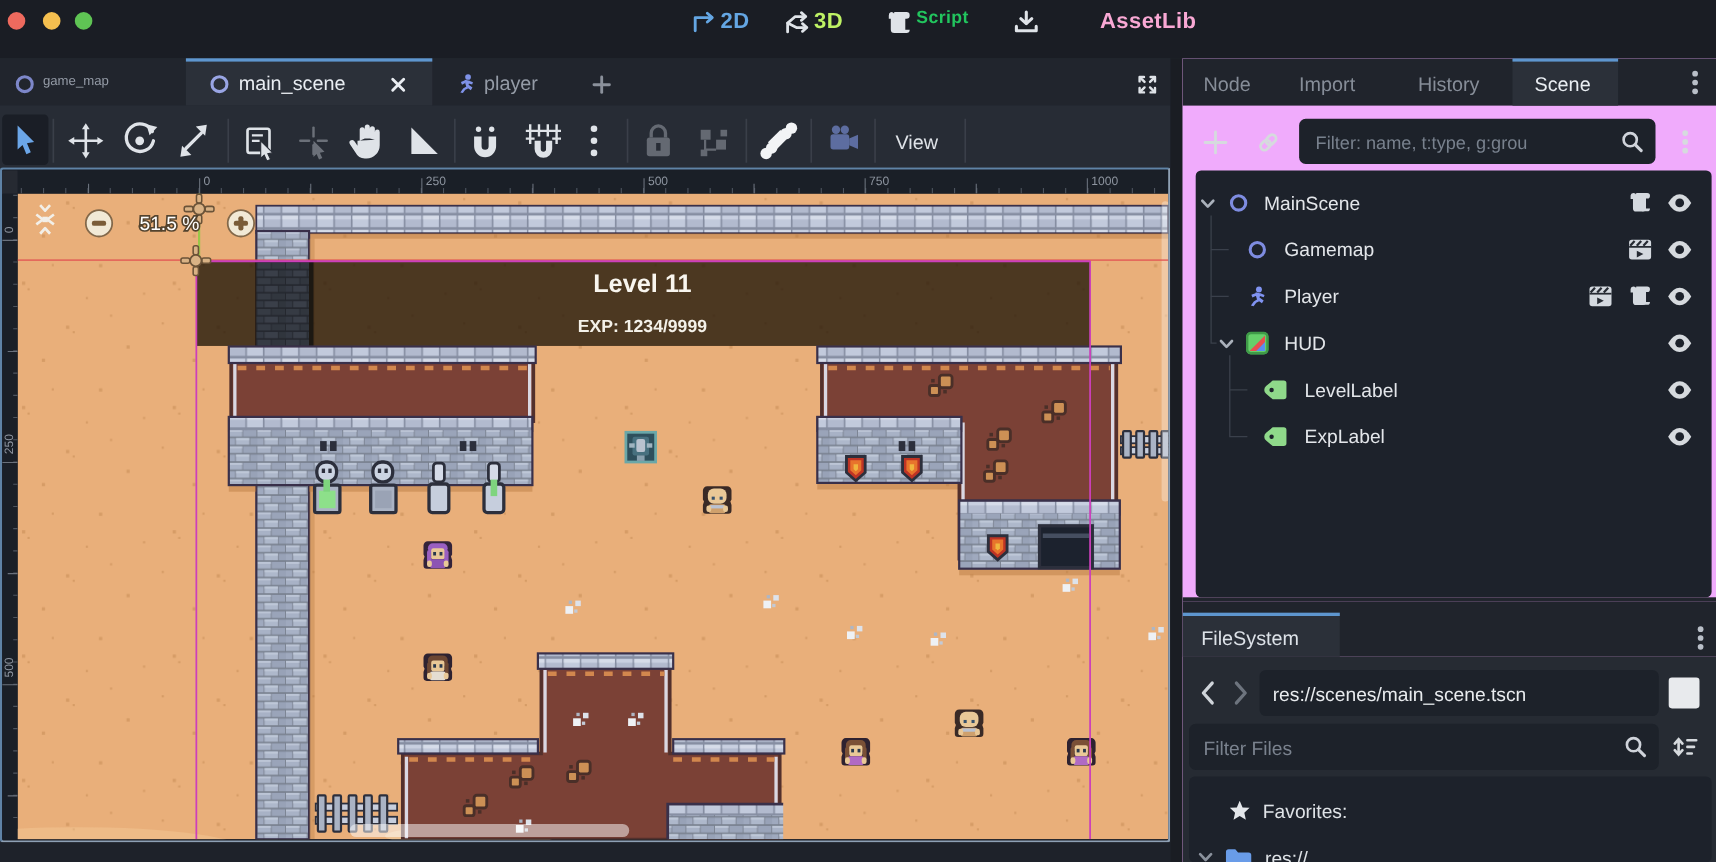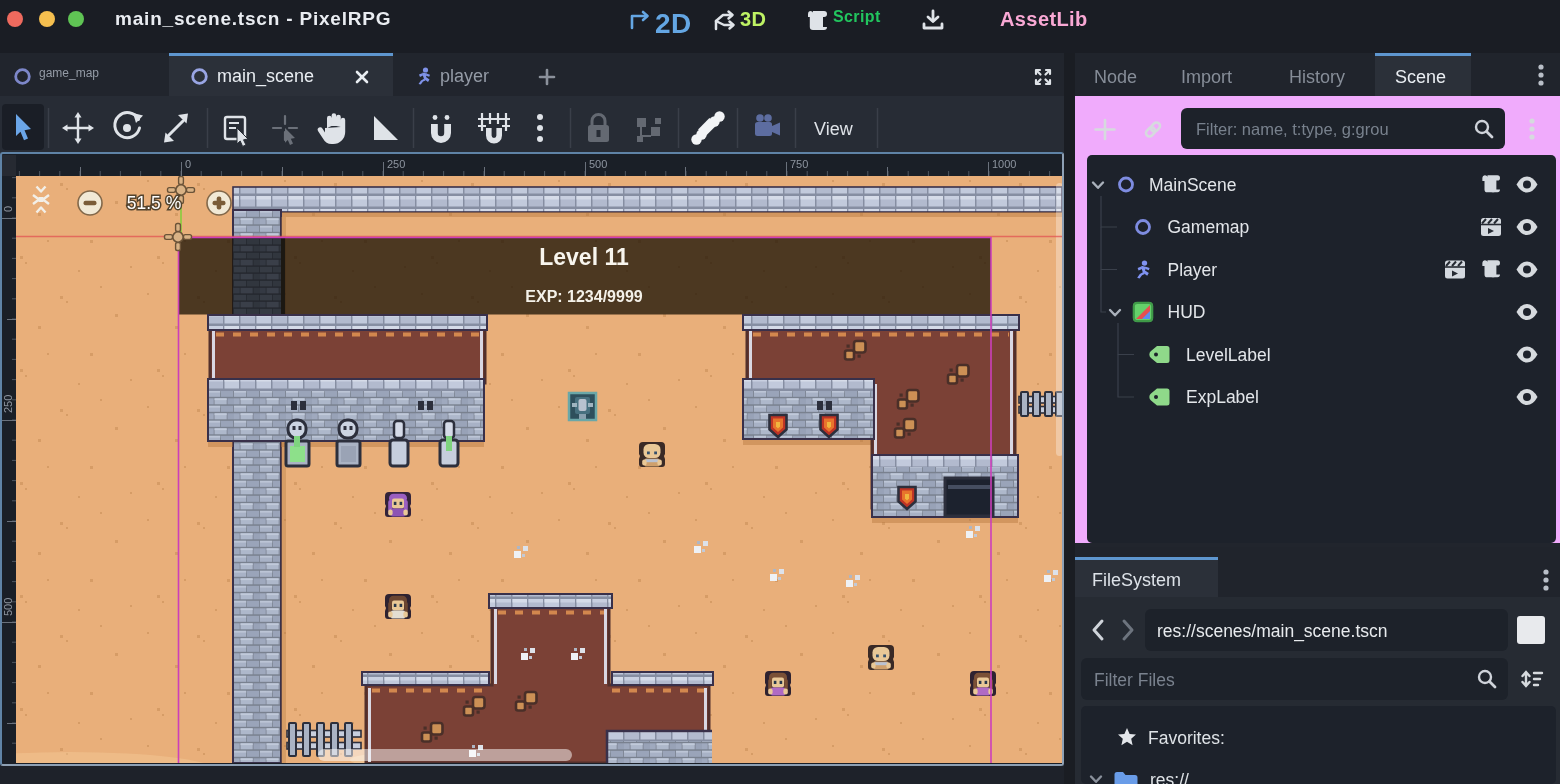--- a/index.html
+++ b/index.html
@@ -10,29 +10,28 @@
   svg text { font-family:"Liberation Sans", sans-serif; }
 </style>
 </head>
 <body>
 <div id="stage">
 
   <div class="abs" style="left:0;top:0;width:1560px;height:53px;background:#1a1d24;"></div>
   <div class="abs" style="left:7px;top:11px;width:16px;height:16px;border-radius:50%;background:#ee6a5e;"></div>
   <div class="abs" style="left:39px;top:11px;width:16px;height:16px;border-radius:50%;background:#f5bf4f;"></div>
   <div class="abs" style="left:68px;top:11px;width:16px;height:16px;border-radius:50%;background:#5fc454;"></div>
-  <div class="abs" style="left:115px;top:8px;font-size:19px;font-weight:bold;color:#e9ecf1;letter-spacing:0.8px;">main_scene.tscn - PixelRPG</div>
   <svg class="abs" style="left:628px;top:8px;" width="26" height="25" viewBox="0 0 26 25">
     <g stroke="#64a6e3" stroke-width="2.6" fill="none" stroke-linecap="round" stroke-linejoin="round">
       <path d="M4 20 L4 8 L19 8"></path>
         <path d="M15 4 L19.5 8 L15 12"></path>
       <path d="M9 14 L9 20 L21 20" opacity="0"></path>
     </g>
   </svg>
-  <div class="abs" style="left:655px;top:8px;font-size:28px;font-weight:bold;color:#64a6e3;letter-spacing:0.4px;">2D</div>
+  <div class="abs" style="left:655px;top:8px;font-size:20px;font-weight:bold;color:#64a6e3;letter-spacing:0.4px;">2D</div>
   <svg class="abs" style="left:712px;top:8px;" width="26" height="25" viewBox="0 0 26 25">
     <g stroke="#dfe3e8" stroke-width="2.5" fill="none" stroke-linecap="round" stroke-linejoin="round">
       <path d="M4 21 L4 13 L11 7 L20 7"></path>
         <path d="M16.5 3.5 L20.5 7 L16.5 10.5"></path>
       <path d="M4 13 L12 17 L21 17"></path>
         <path d="M17.5 13.5 L21.5 17 L17.5 20.5"></path>
     </g>
   </svg>
   <div class="abs" style="left:740px;top:8px;font-size:20px;font-weight:bold;color:#bef264;letter-spacing:0.4px;">3D</div>
   <svg class="abs" style="left:806px;top:8px;" width="22" height="25" viewBox="0 0 22 25">

